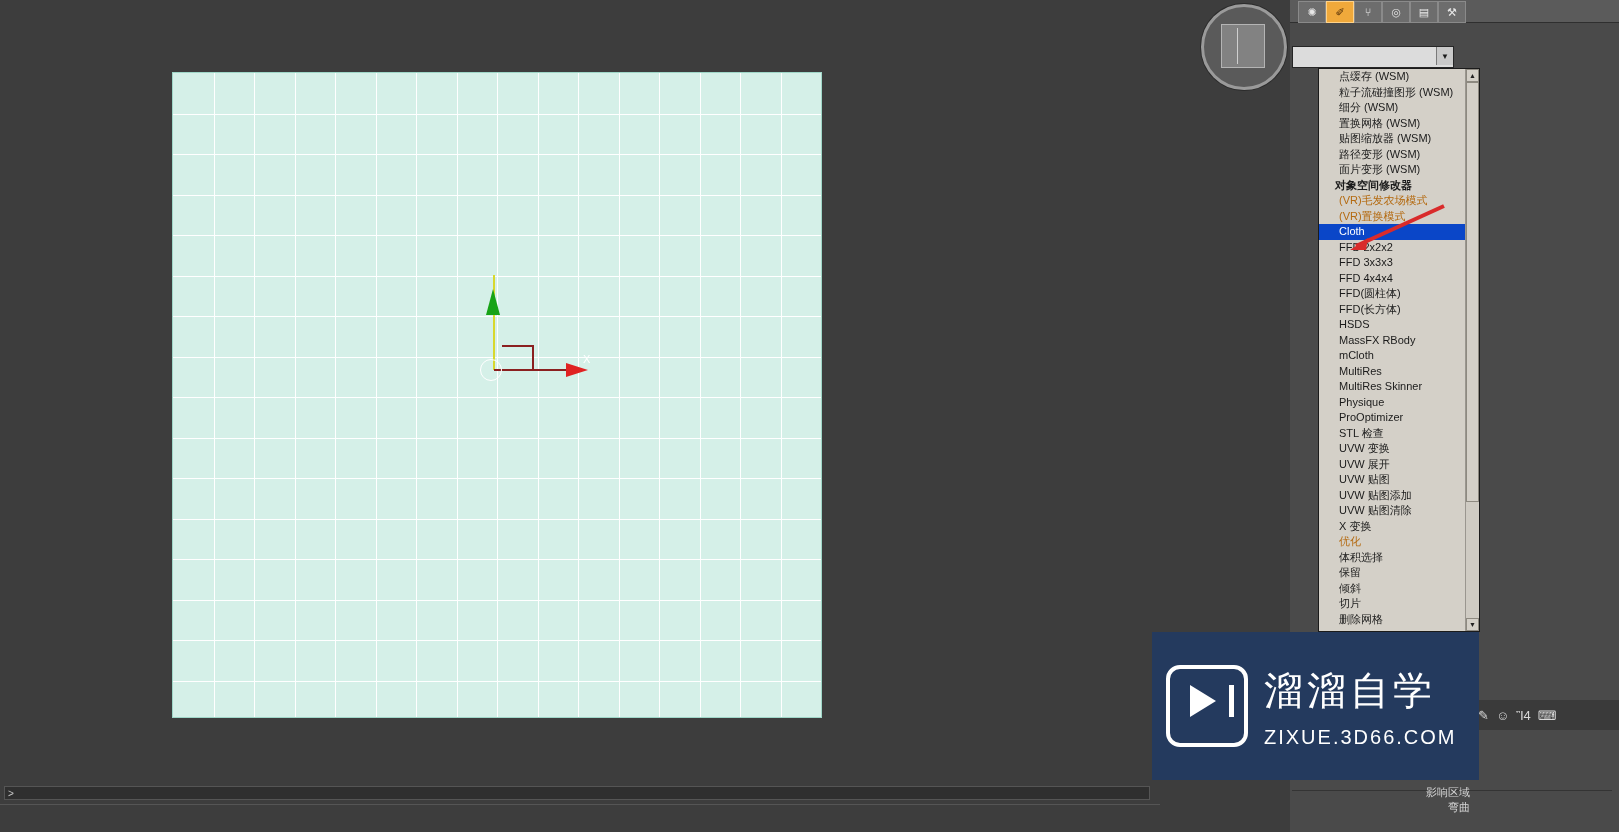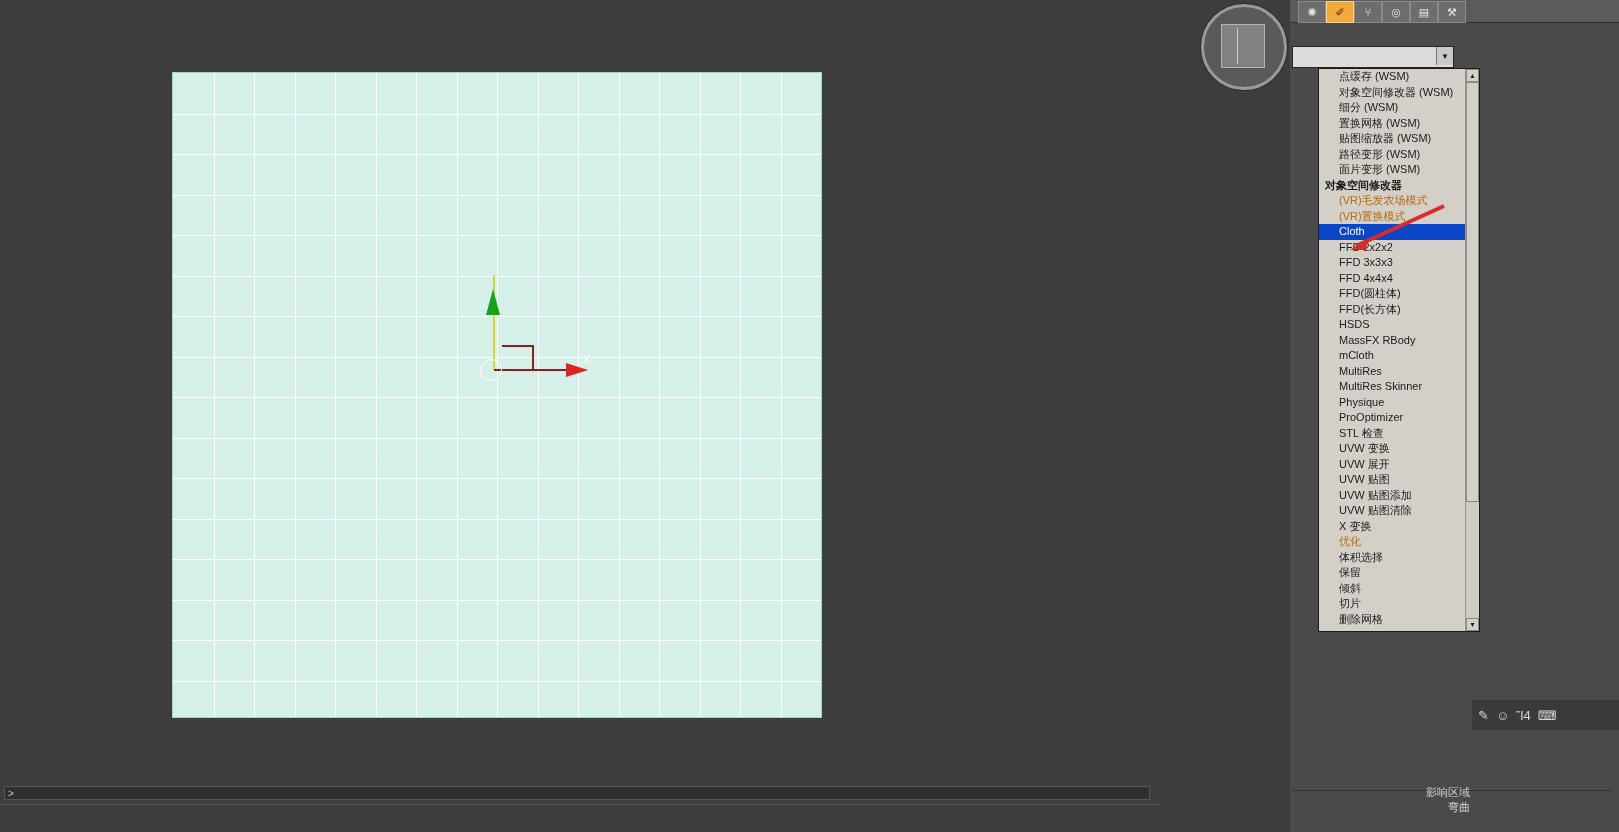--- a/index.html
+++ b/index.html
@@ -45,21 +45,21 @@
   .color-swatch{position:absolute;left:162px;top:0;width:20px;height:18px;background:#a8e3dd;border:1px solid #1f1f1f;}
 
   .mod-combo{position:absolute;left:2px;top:46px;width:160px;height:20px;background:#dcdcdc;border:1px solid #262626;}
   .mod-combo .arrow{position:absolute;right:0;top:0;width:16px;height:18px;background:#c9c9c9;border-left:1px solid #7a7a7a;
                     display:flex;align-items:center;justify-content:center;font-size:8px;color:#1a1a1a;}
 
   
   .mod-list{position:absolute;left:2px;top:68px;width:160px;height:562px;background:#d4d0c8;border:1px solid #1b1b1b;overflow:hidden;margin-left:26px;}
   .mod-list .scroller{position:absolute;left:0;top:0;right:13px;bottom:0;overflow:hidden;}
   .mod-item{height:15.5px;line-height:15.5px;font-size:11px;color:#1b1b1b;padding-left:20px;white-space:nowrap;}
-  .mod-item.header{font-weight:bold;padding-left:6px;}
+  .mod-item.header{font-weight:bold;padding-left:16px;}
   .mod-item.sel{background:#0a46c8;color:#ffffff;}
   .mod-item.orange{color:#b46a10;}
   .mod-sb{position:absolute;right:0;top:0;width:13px;bottom:0;background:#cfcbc3;border-left:1px solid #9a968f;}
   .mod-sb .btn{position:absolute;left:0;width:13px;height:13px;background:#d4d0c8;border:1px solid #8d8980;
                box-sizing:border-box;display:flex;align-items:center;justify-content:center;font-size:7px;color:#222;}
   .mod-sb .btn.up{top:0;}
   .mod-sb .btn.down{bottom:0;}
   .mod-sb .thumb{position:absolute;left:0;top:13px;width:13px;height:420px;background:#d4d0c8;border:1px solid #8d8980;box-sizing:border-box;}
 
   .panel-divider{position:absolute;left:2px;width:320px;height:1px;background:#343434;}
@@ -169,21 +169,21 @@
 
 
     <div class="mod-combo">
       <span style="position:absolute;left:4px;top:1px;font-size:11px;color:#111;"></span>
       <div class="arrow">▼</div>
     </div>
 
     <div class="mod-list">
       <div class="scroller" id="mod-scroller">
           <div class="mod-item">点缓存 (WSM)</div>
-          <div class="mod-item">对象空间修改器 (WSM)</div>
+          <div class="mod-item">粒子流碰撞图形 (WSM)</div>
           <div class="mod-item">细分 (WSM)</div>
           <div class="mod-item">置换网格 (WSM)</div>
           <div class="mod-item">贴图缩放器 (WSM)</div>
           <div class="mod-item">路径变形 (WSM)</div>
           <div class="mod-item">面片变形 (WSM)</div>
           <div class="mod-item header">对象空间修改器</div>
           <div class="mod-item orange">(VR)毛发农场模式</div>
           <div class="mod-item orange">(VR)置换模式</div>
           <div class="mod-item sel">Cloth</div>
           <div class="mod-item">FFD 2x2x2</div>
@@ -236,14 +236,21 @@
   <div class="prompt">&gt;</div>
   <div class="status-bar"></div>
 
   <div class="taskbar" id="taskbar">
       <span class="ti">✎</span>
       <span class="ti">☺</span>
       <span class="ti">Ἲ4</span>
       <span class="ti">⌨</span>
     </div>
 
+  <div class="wm">
+    <div class="wm-logo"></div>
+    <div class="wm-text">
+      <div class="wm-title">溜溜自学</div>
+      <div class="wm-sub">ZIXUE.3D66.COM</div>
+    </div>
+  </div>
 
 </div>
 
 </body></html>

